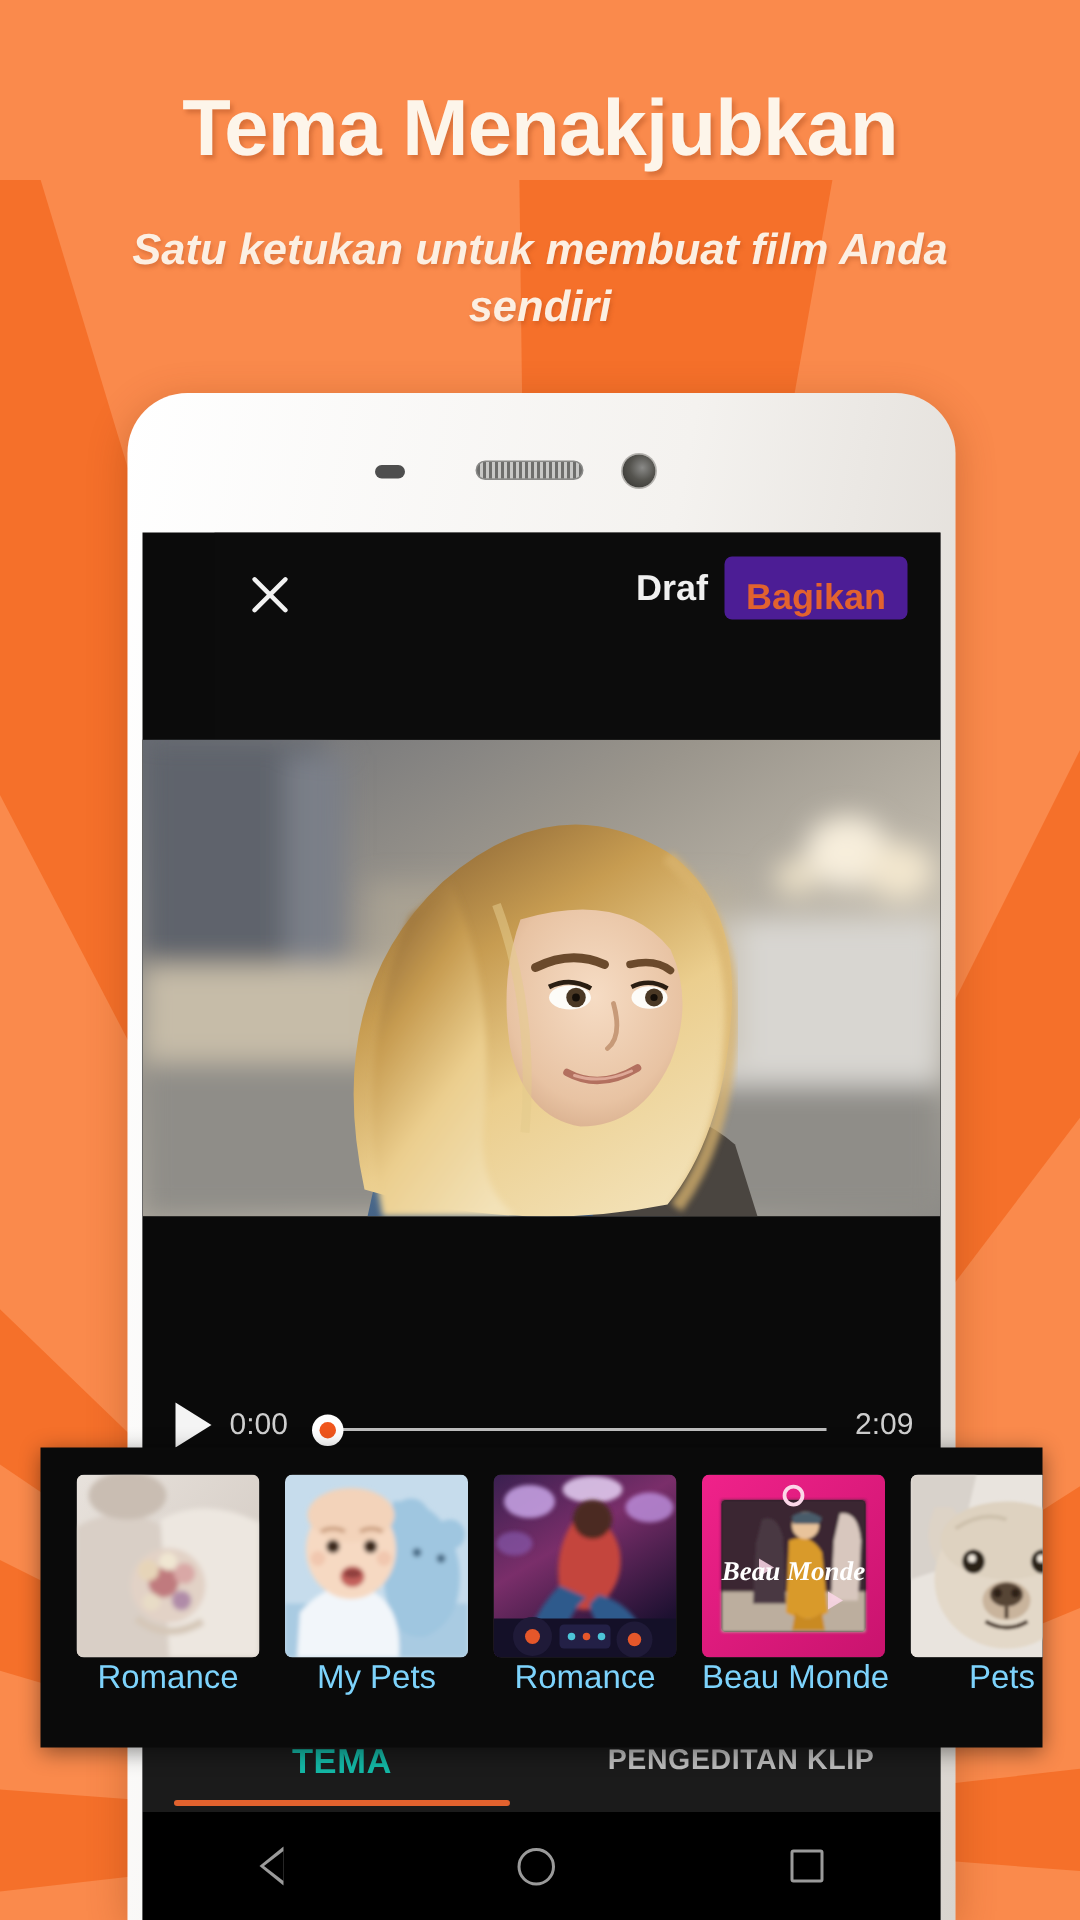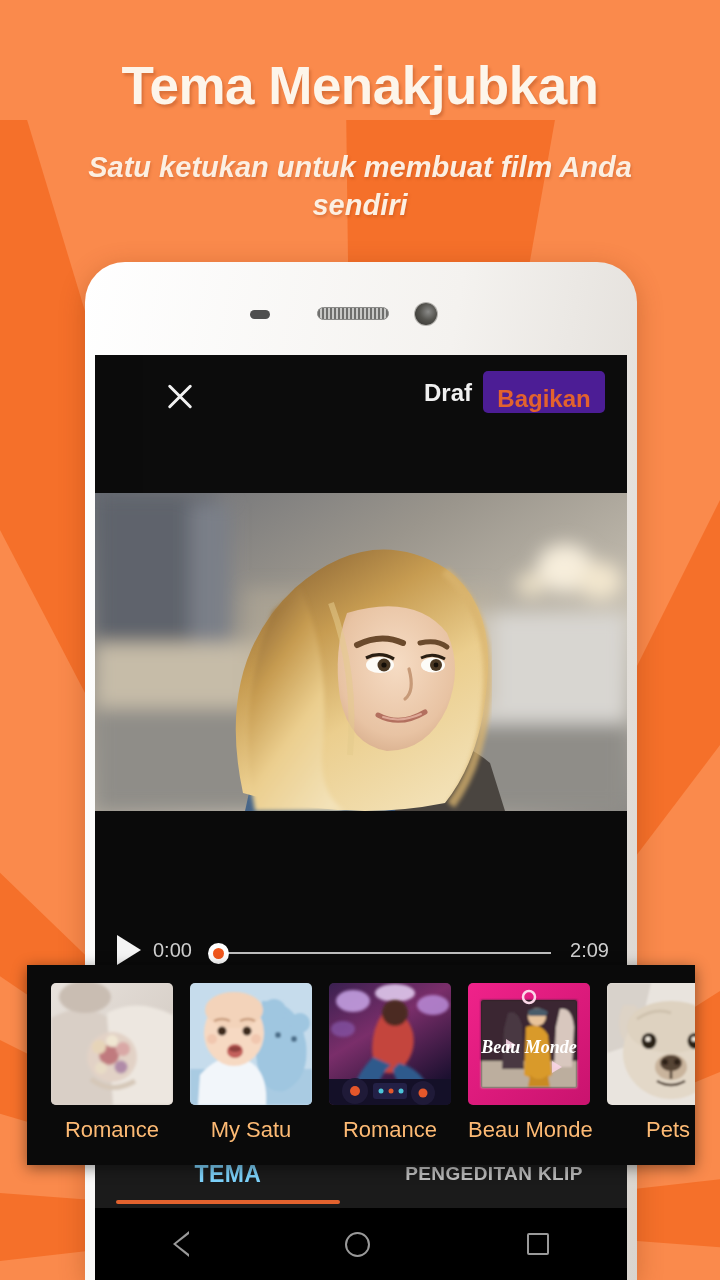--- a/index.html
+++ b/index.html
@@ -94,21 +94,21 @@
   #seek-thumb i { width:11px; height:11px; border-radius:50%; background:#F0561C;
                   display:block; }
 
   
   #tabbar { position:absolute; left:0; bottom:72px; width:532px; height:68px;
             background:#1B1B1B; display:flex; align-items:center; }
   .tab { flex:1; text-align:center; font-size:23px; font-weight:bold;
          letter-spacing:.4px; color:#BDBDBD; cursor:pointer; position:relative;
          height:68px; display:flex; align-items:center; justify-content:center; }
   .tab.small { font-size:19px; }
-  .tab.active { color:#7dd3fc; }
+  .tab.active { color:#14b8a6; }
   .tab.active:after { content:""; position:absolute; left:8%; right:8%; bottom:4px;
                       height:4px; background:#E2622E; border-radius:2px; }
 
   
   #navbar { position:absolute; left:0; bottom:0; width:532px; height:72px;
             background:#000000; display:flex; align-items:center;
             justify-content:space-around; }
   #nav-back { width:0; height:0; border-right:15px solid transparent;
               border-top:12px solid transparent; border-bottom:12px solid transparent;
               box-shadow:none; position:relative; cursor:pointer; }
@@ -127,21 +127,21 @@
   #themes-panel {
     position:absolute; left:27px; top:965px; width:668px; height:200px;
     background:#0A0A0A; z-index:9; overflow:hidden;
     box-shadow:0 3px 14px rgba(0,0,0,.45);
   }
   #themes-row { display:flex; padding:18px 0 0 24px; gap:17px; }
   .theme-item { width:122px; flex:0 0 122px; }
   .theme-thumb { width:122px; height:122px; border-radius:5px; overflow:hidden;
                  position:relative; background:#222; cursor:pointer; }
   .theme-thumb svg { width:100%; height:100%; display:block; }
-  .theme-label { margin-top:12px; text-align:center; font-size:22px; color:#fdba74;
+  .theme-label { text-align:center; font-size:22px; color:#7dd3fc;
                  white-space:nowrap; }
 </style>
 </head>
 <body>
 
 <div id="bg">
   <svg viewBox="-500 -500 1000 1000">
     <g fill="#F5702A">
       <path d="M0 0 L-760 -380 L-780 -230 Z"></path>
       <path d="M0 0 L-800 -60 L-790 90 Z"></path>
@@ -346,21 +346,21 @@
             <circle cx="57" cy="48" r="4.5" fill="#3E2A1C"></circle>
             <path d="M24 38 Q32 34 40 38" stroke="#C99D7E" stroke-width="2.5" fill="none"></path>
             <path d="M50 38 Q58 34 65 38" stroke="#C99D7E" stroke-width="2.5" fill="none"></path>
             <ellipse cx="45" cy="68" rx="8" ry="7" fill="#C4615C"></ellipse>
             <ellipse cx="45" cy="66" rx="6" ry="3" fill="#8F3F3C"></ellipse>
             <circle cx="22" cy="56" r="5" fill="#EFBFA6" opacity=".7"></circle>
             <circle cx="66" cy="56" r="5" fill="#EFBFA6" opacity=".7"></circle>
           </g>
         </svg>
       </div>
-      <div class="theme-label">My Satu</div>
+      <div class="theme-label">My Pets</div>
     </div>
 
     <div class="theme-item">
       <div class="theme-thumb">
         <svg viewBox="0 0 122 122" preserveAspectRatio="xMidYMid slice">
           <defs>
             <linearGradient id="clubG" x1="0" y1="0" x2="0.6" y2="1">
               <stop offset="0%" stop-color="#3A2050"></stop>
               <stop offset="45%" stop-color="#7A2E6A"></stop>
               <stop offset="100%" stop-color="#1C1030"></stop>

